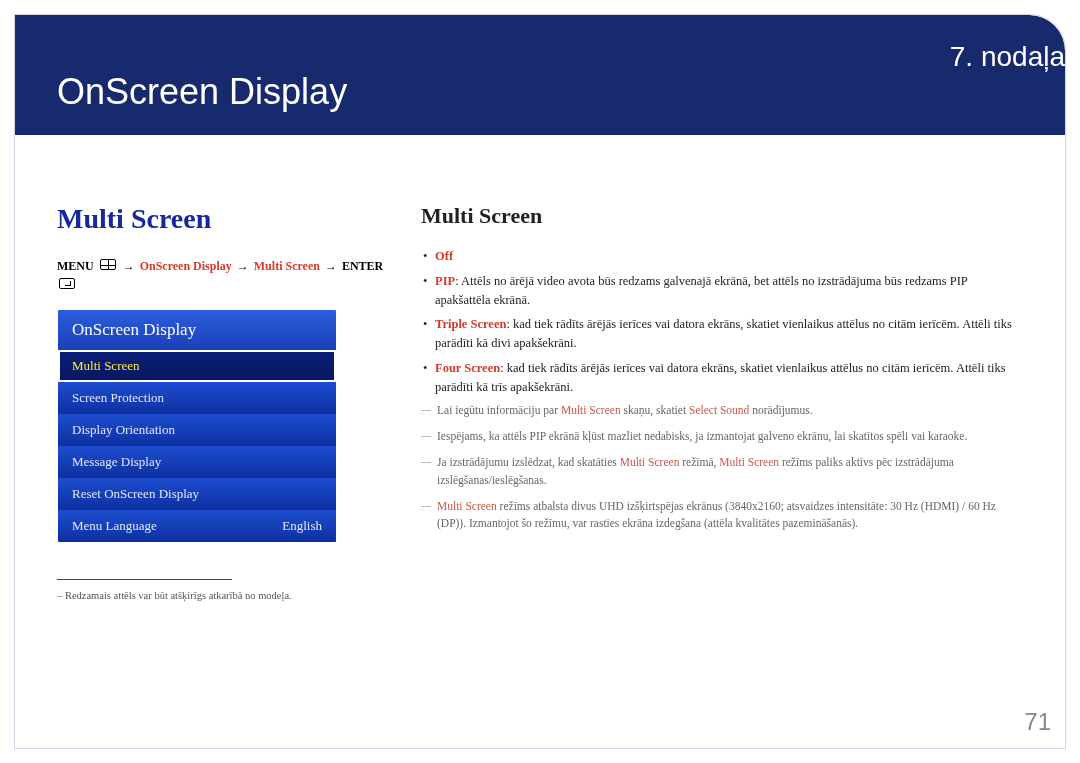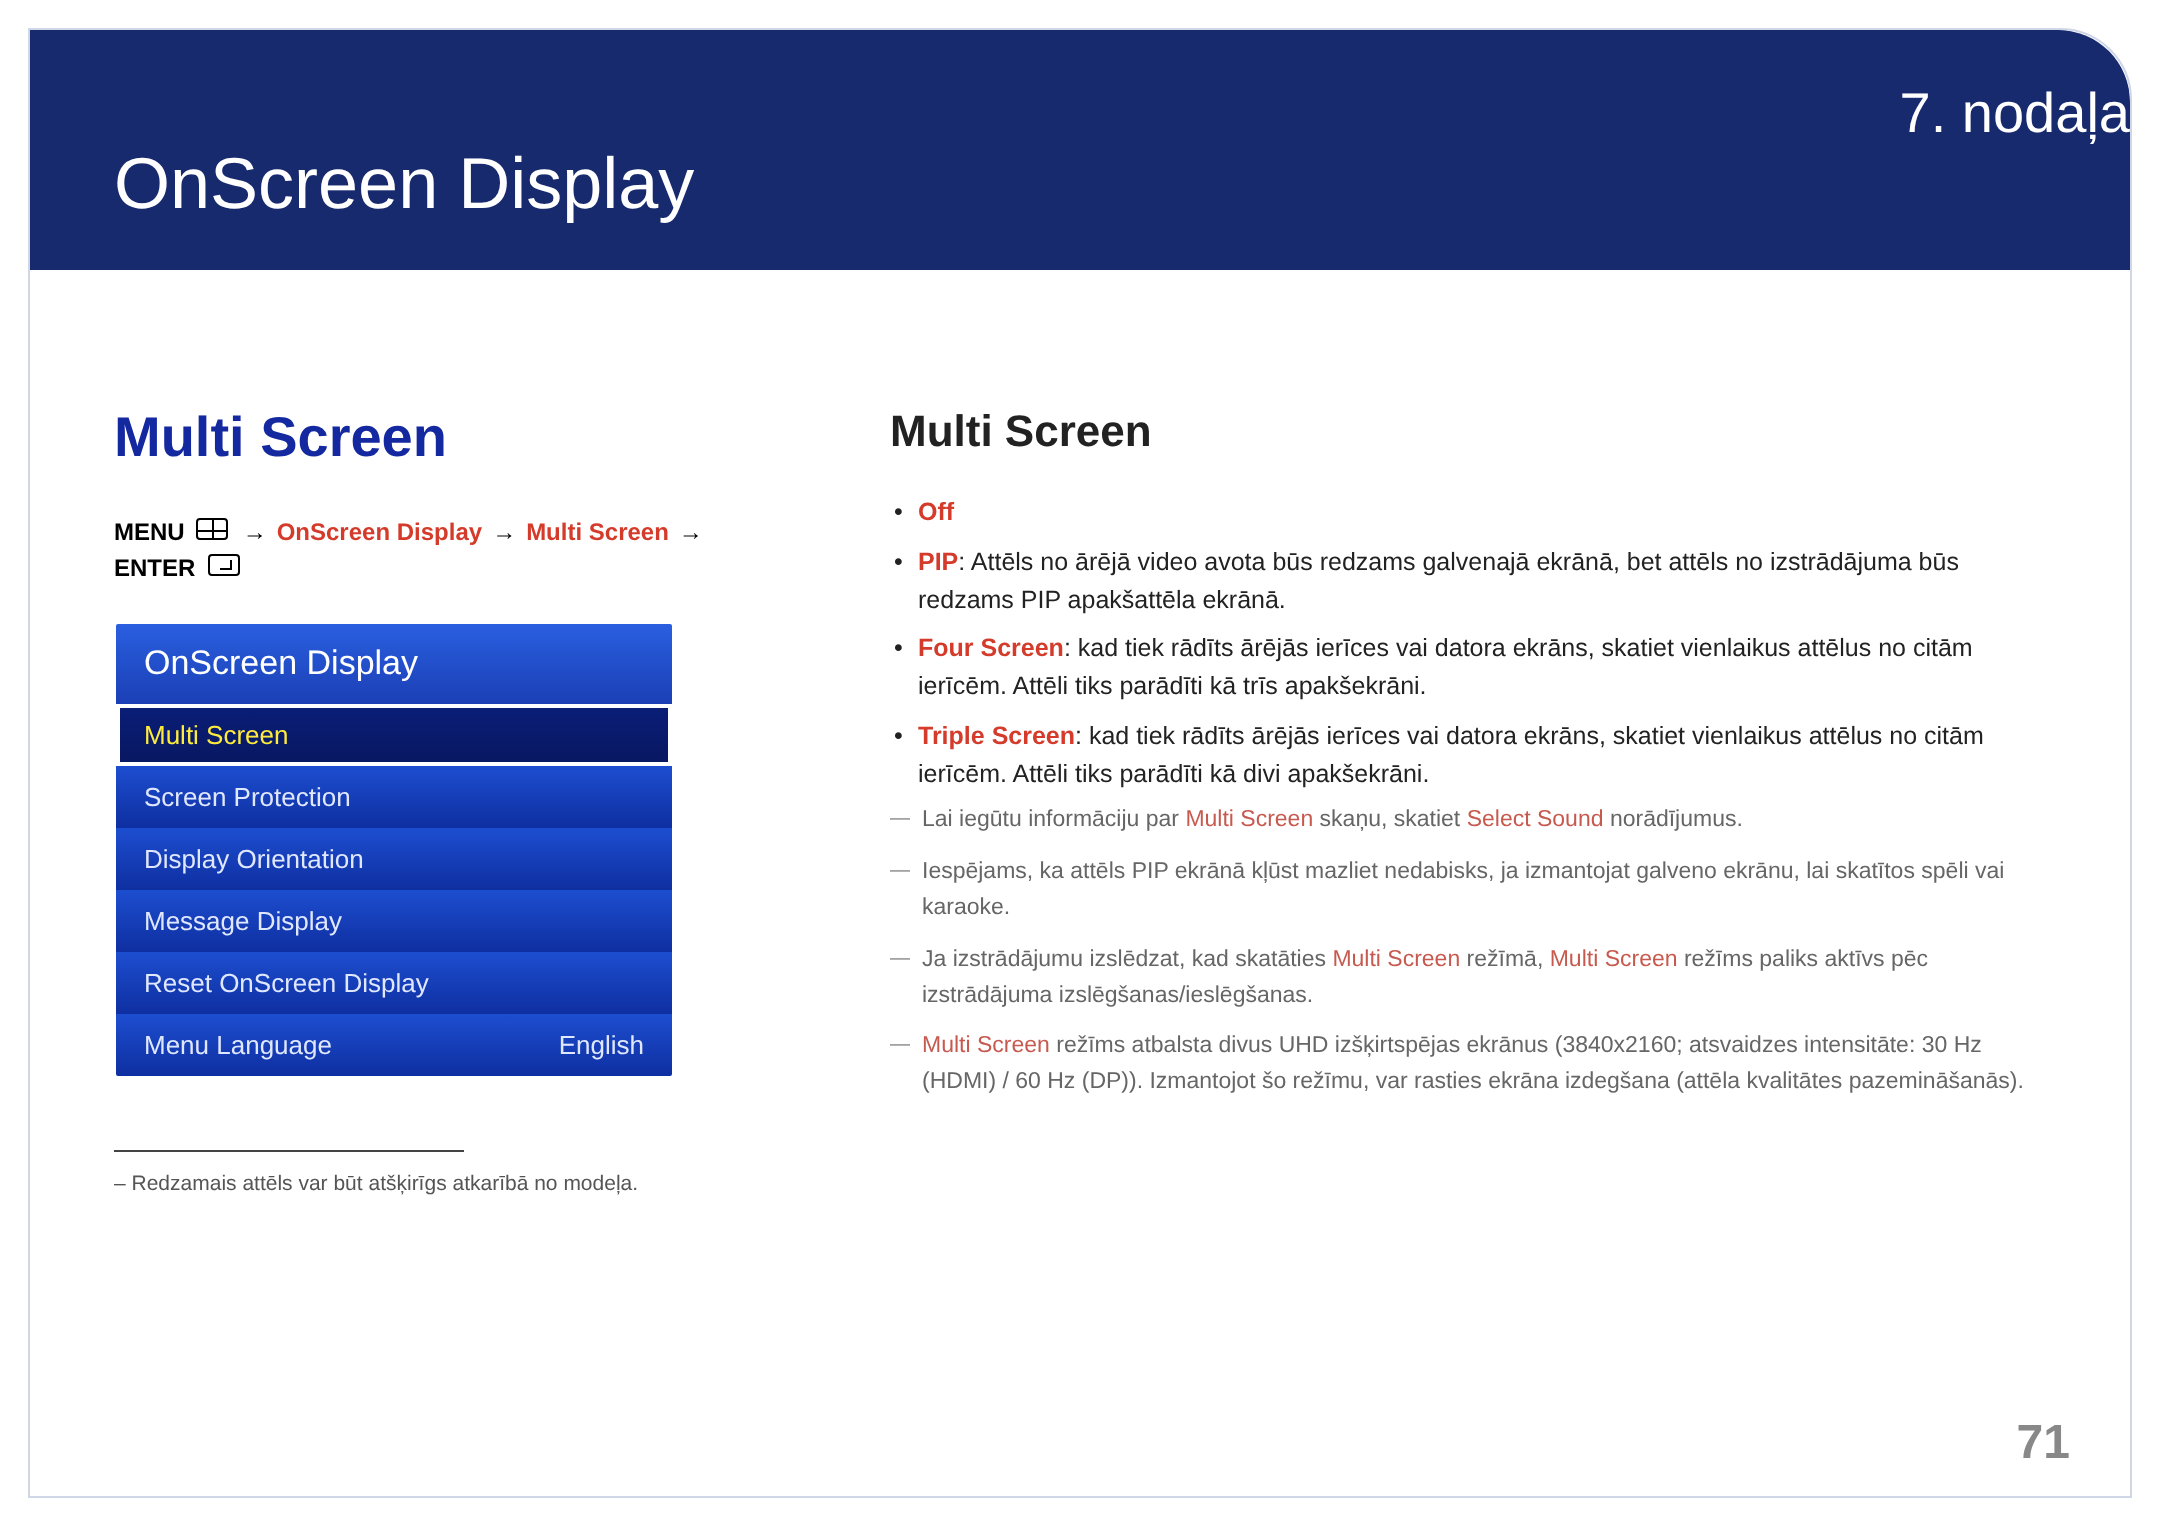--- a/index.html
+++ b/index.html
@@ -31,21 +31,22 @@
     text-align: right;
   }
   .page-title {
     font-size: 36px;
     font-weight: 400;
     margin-top: -2px;
   }
   .content {
     display: flex;
     padding: 68px 40px 0 42px;
-    gap: 58px;
+    gap: 34px;
+    font-family: Liberation Serif, serif;
   }
   .left-col { width: 330px; flex-shrink: 0; }
   .right-col { flex: 1; }
   .section-heading {
     color: #1428a0;
     font-size: 28px;
     font-weight: 600;
     margin-bottom: 24px;
   }
   .breadcrumb {
@@ -160,25 +161,25 @@
     content: '―';
     position: absolute;
     left: 0; top: 0;
     color: #888;
     font-size: 10px;
   }
   .red-inline-faded { color: #c75a4f; font-weight: 500; }
 
   .page-number {
     position: absolute;
-    right: 30px;
+    right: 14px;
     bottom: 12px;
     font-size: 24px;
     color: #888;
-    font-weight: 700;
+    font-weight: 400;
   }
 </style>
 </head>
 <body>
 
 <div class="page-frame">
 
   <div class="header-band">
     <div class="chapter">7. nodaļa</div>
     <div class="page-title">OnScreen Display</div>
@@ -236,24 +237,24 @@
       <div class="sub-heading">Multi Screen</div>
 
       <ul class="bullet-list">
         <li>
           <span class="red-inline">Off</span><span></span>
         </li>
         <li>
           <span class="red-inline">PIP</span><span>: Attēls no ārējā video avota būs redzams galvenajā ekrānā, bet attēls no izstrādājuma būs redzams PIP apakšattēla ekrānā.</span>
         </li>
         <li>
+          <span class="red-inline">Triple Screen</span><span>: kad tiek rādīts ārējās ierīces vai datora ekrāns, skatiet vienlaikus attēlus no citām ierīcēm. Attēli tiks parādīti kā divi apakšekrāni.</span>
+        </li>
+        <li>
           <span class="red-inline">Four Screen</span><span>: kad tiek rādīts ārējās ierīces vai datora ekrāns, skatiet vienlaikus attēlus no citām ierīcēm. Attēli tiks parādīti kā trīs apakšekrāni.</span>
-        </li>
-        <li>
-          <span class="red-inline">Triple Screen</span><span>: kad tiek rādīts ārējās ierīces vai datora ekrāns, skatiet vienlaikus attēlus no citām ierīcēm. Attēli tiks parādīti kā divi apakšekrāni.</span>
         </li>
       </ul>
 
       <ul class="dash-list">
         <li>
           <span>Lai iegūtu informāciju par </span><span class="red-inline-faded">Multi Screen</span><span> skaņu, skatiet </span><span class="red-inline-faded">Select Sound</span><span> norādījumus.</span>
         </li>
         <li>
           <span>Iespējams, ka attēls PIP ekrānā kļūst mazliet nedabisks, ja izmantojat galveno ekrānu, lai skatītos spēli vai karaoke.</span>
         </li>

